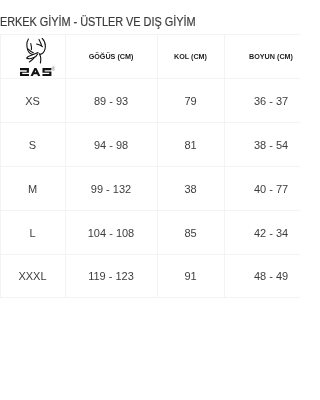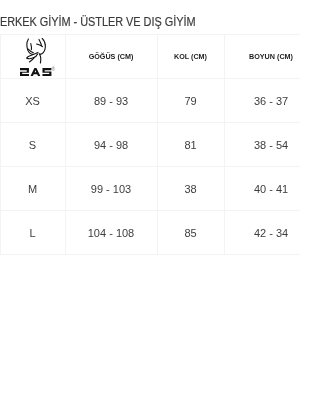--- a/index.html
+++ b/index.html
@@ -77,25 +77,31 @@
           <td>36 - 37</td>
         </tr>
         <tr>
           <td>S</td>
           <td>94 - 98</td>
           <td>81</td>
           <td>38 - 54</td>
         </tr>
         <tr>
           <td>M</td>
-          <td>99 - 103</td>
+          <td>99 - 132</td>
           <td>38</td>
-          <td>40 - 41</td>
+          <td>40 - 77</td>
         </tr>
         <tr>
           <td>L</td>
           <td>104 - 108</td>
           <td>85</td>
           <td>42 - 34</td>
         </tr>
+        <tr>
+          <td>XXXL</td>
+          <td>119 - 123</td>
+          <td>91</td>
+          <td>48 - 49</td>
+        </tr>
       </tbody>
   </table>
 </div>
 
 </body></html>

